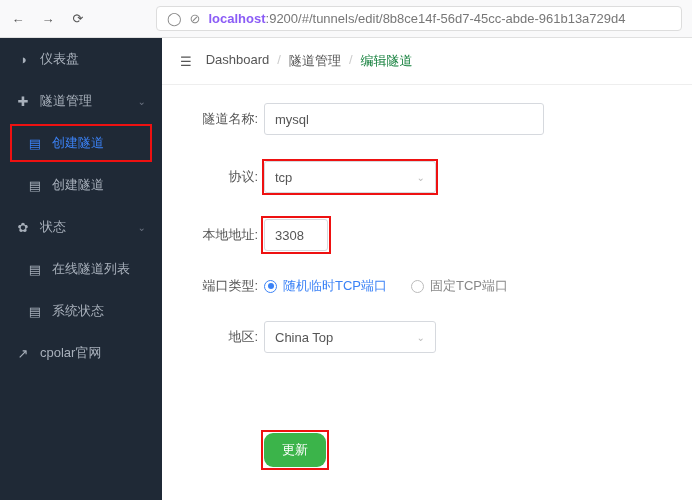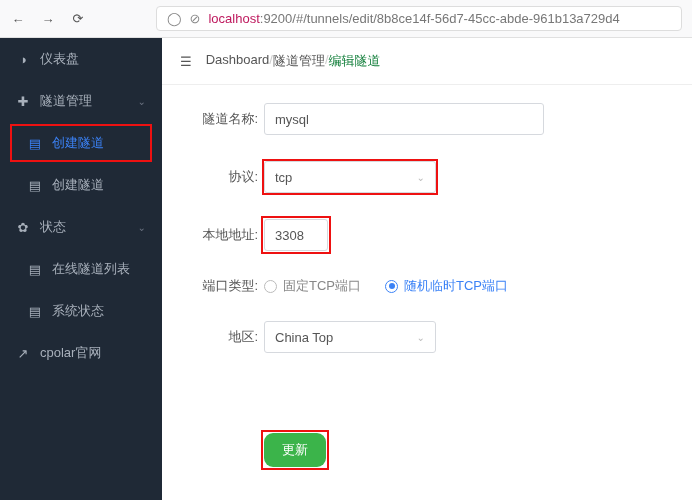--- a/index.html
+++ b/index.html
@@ -22,21 +22,21 @@
       align-items: center;
       gap: 8px;
       background: #fff;
       border: 1px solid #ddd;
       border-radius: 4px;
       padding: 4px 10px;
       margin-left: 60px;
       font-size: 13px;
       color: #777;
     }
-    .url-bar .host { color: #be185d; }
+    .url-bar .host { color: #8b5cf6; font-weight: bold; }
     .url-icon { color: #888; font-size: 13px; }
     
     .app {
       display: flex;
       height: calc(500px - 38px);
     }
     
     .sidebar {
       width: 162px;
       background: #1f2936;
@@ -75,21 +75,21 @@
     }
     .main-header {
       display: flex;
       align-items: center;
       gap: 14px;
       padding: 14px 18px;
       border-bottom: 1px solid #eee;
       color: #888;
     }
     .hamburger { color: #555; cursor: pointer; }
-    .breadcrumb { display: flex; font-size: 13px; }
+    .breadcrumb { display: flex; gap: 8px; font-size: 13px; }
     .breadcrumb .sep { color: #ccc; }
     .breadcrumb .dash { color: #555; }
     .breadcrumb .mgr { color: #555; }
     .breadcrumb .cur { color: #15803d; }
     
     .form-area {
       flex: 1;
       padding: 18px 36px;
       overflow: auto;
     }
@@ -253,26 +253,26 @@
             <input class="input w-sm" value="3308" style="">
           </span>
         </div>
       </div>
 
       <div class="form-row">
         <div class="form-label">端口类型:</div>
         <div class="form-control">
           <div class="radio-group">
             <div class="radio-opt">
+              <span class="radio checked"></span>
+              <span class="radio-label active">随机临时TCP端口</span>
+            </div>
+            <div class="radio-opt">
               <span class="radio"></span>
               <span class="radio-label inactive">固定TCP端口</span>
-            </div>
-            <div class="radio-opt">
-              <span class="radio checked"></span>
-              <span class="radio-label active">随机临时TCP端口</span>
             </div>
           </div>
         </div>
       </div>
 
       <div class="form-row">
         <div class="form-label">地区:</div>
         <div class="form-control">
           <div class="select w-md">
             <span>China Top</span>

